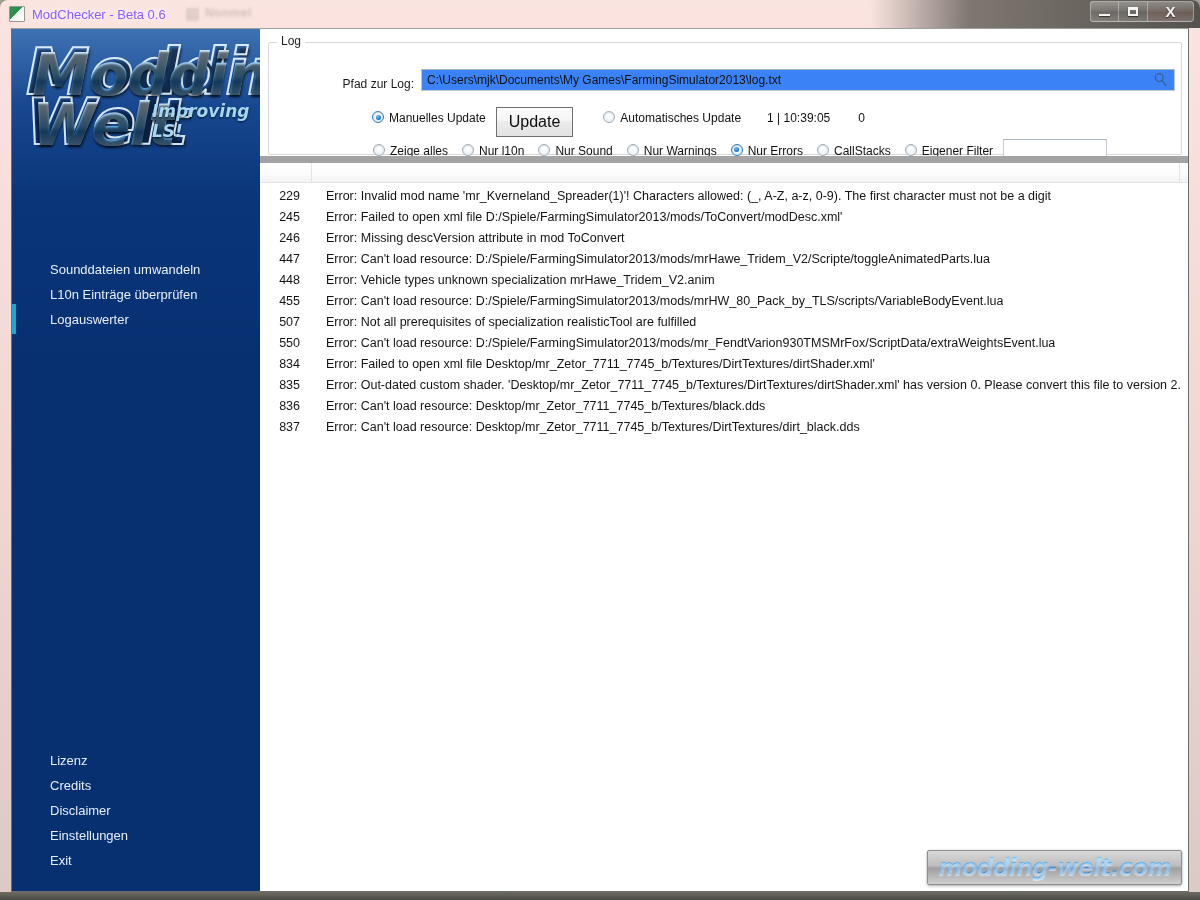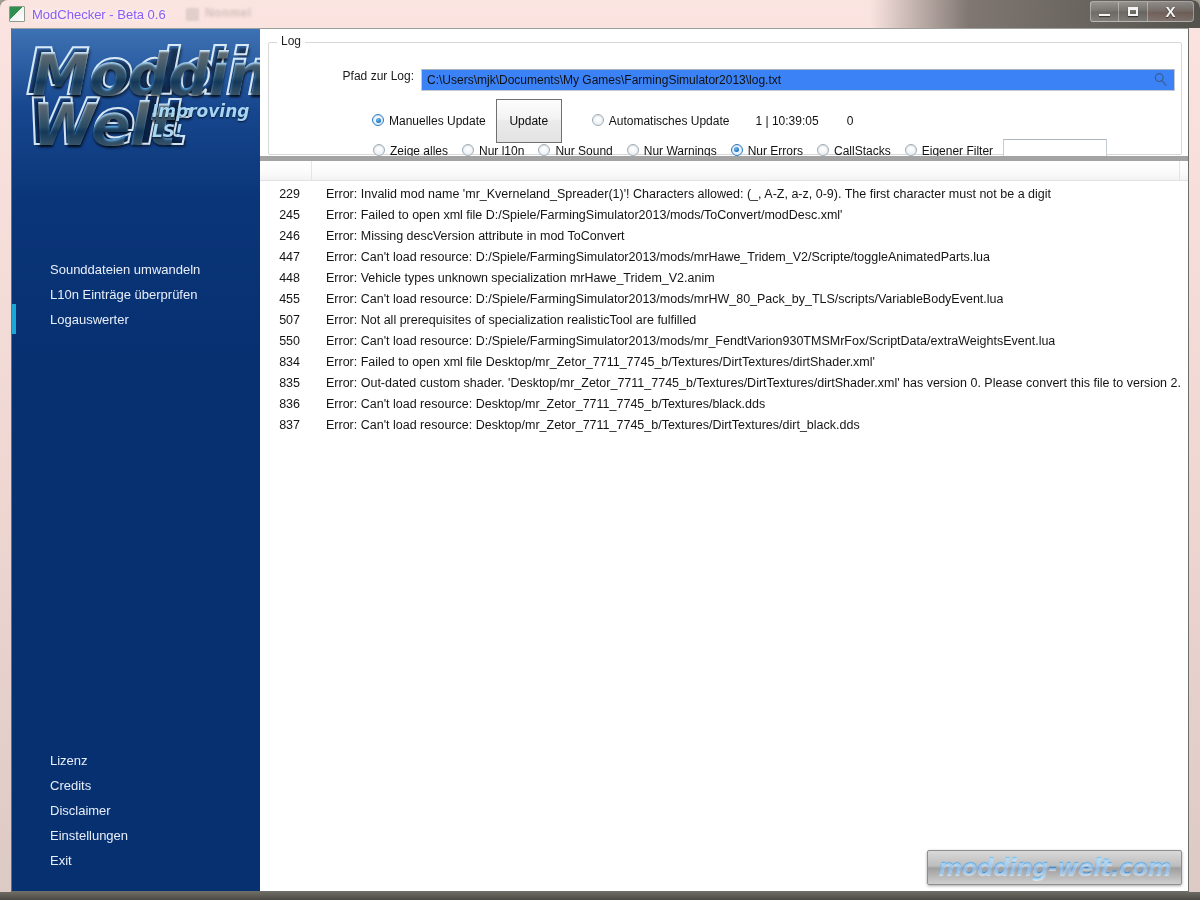--- a/index.html
+++ b/index.html
@@ -203,21 +203,21 @@
     background: #ffffff;
     padding: 0 4px;
     font-size: 12px;
     color: #1f1f1f;
   }
 
   .path-row {
     position: absolute;
     left: 0; top: 26px;
     width: 914px;
-    display: flex; align-items: flex-start;
+    display: flex; align-items: flex-end;
   }
   .path-label {
     width: 152px;
     text-align: right;
     font-size: 12px;
     color: #1a1a1a;
     padding-right: 7px;
   }
   .path-input-wrap {
     position: relative;
@@ -280,26 +280,26 @@
   }
   .radio.checked .dot::after {
     content: "";
     position: absolute;
     left: 2.5px; top: 2.5px;
     width: 5px; height: 5px;
     border-radius: 50%;
     background: radial-gradient(circle at 40% 35%, #6fc0ef 0%, #1b6fbd 70%, #14538f 100%);
   }
   .update-btn {
-    margin: 0 0 0 10px;
+    margin: 8px 0 0 10px;
     min-width: 66px;
-    height: 44px;
+    height: 30px;
     padding: 0 12px;
     font-family: "Liberation Sans", sans-serif;
-    font-size: 12px;
+    font-size: 16px;
     color: #0d0d0d;
     border: 1px solid #707070;
     background: linear-gradient(180deg,#fdfdfd 0%,#f3f3f3 45%,#ebebeb 50%,#e3e3e3 100%);
     cursor: pointer;
   }
   .status-text {
     font-size: 12px;
     color: #101010;
     white-space: nowrap;
   }
@@ -314,21 +314,21 @@
     padding: 0 4px;
     outline: none;
   }
 
   
   #listview {
     position: absolute;
     left: 0; top: 127px;
     right: 0; bottom: 0;
     background: #ffffff;
-    border-top: 5px solid #a3a3a3;
+    border-top: 7px solid #a3a3a3;
     overflow: hidden;
   }
   .lv-header {
     display: flex;
     height: 20px;
     background: linear-gradient(180deg,#ffffff 0%,#fbfbfb 60%,#f3f3f3 100%);
     border-bottom: 1px solid #e2e2e2;
   }
   .lv-hcol {
     height: 20px;

